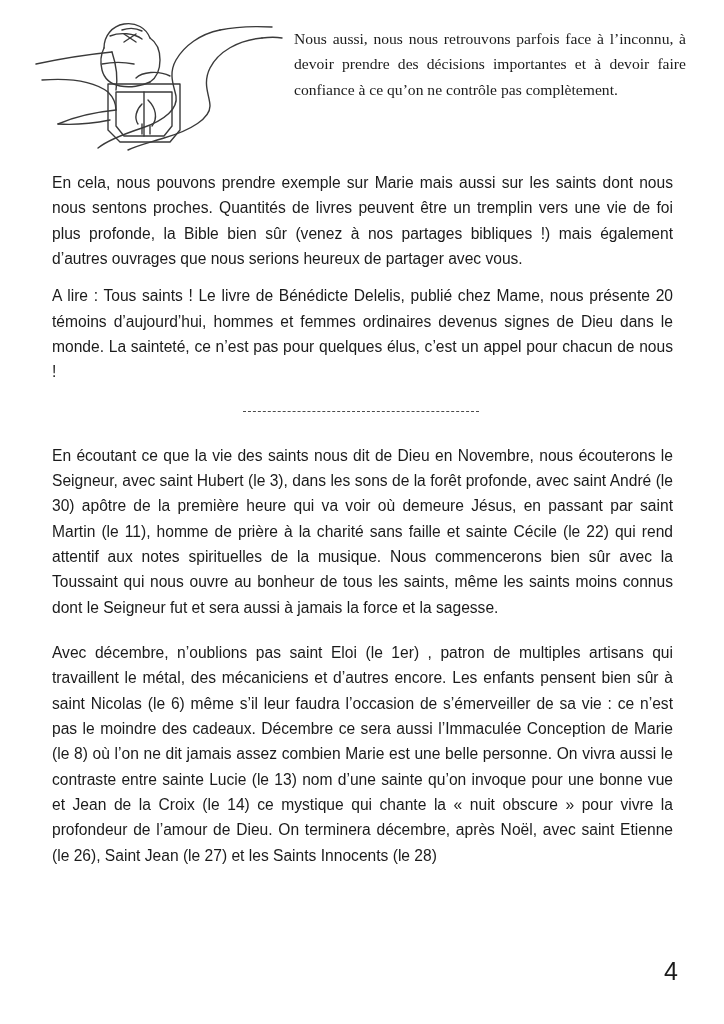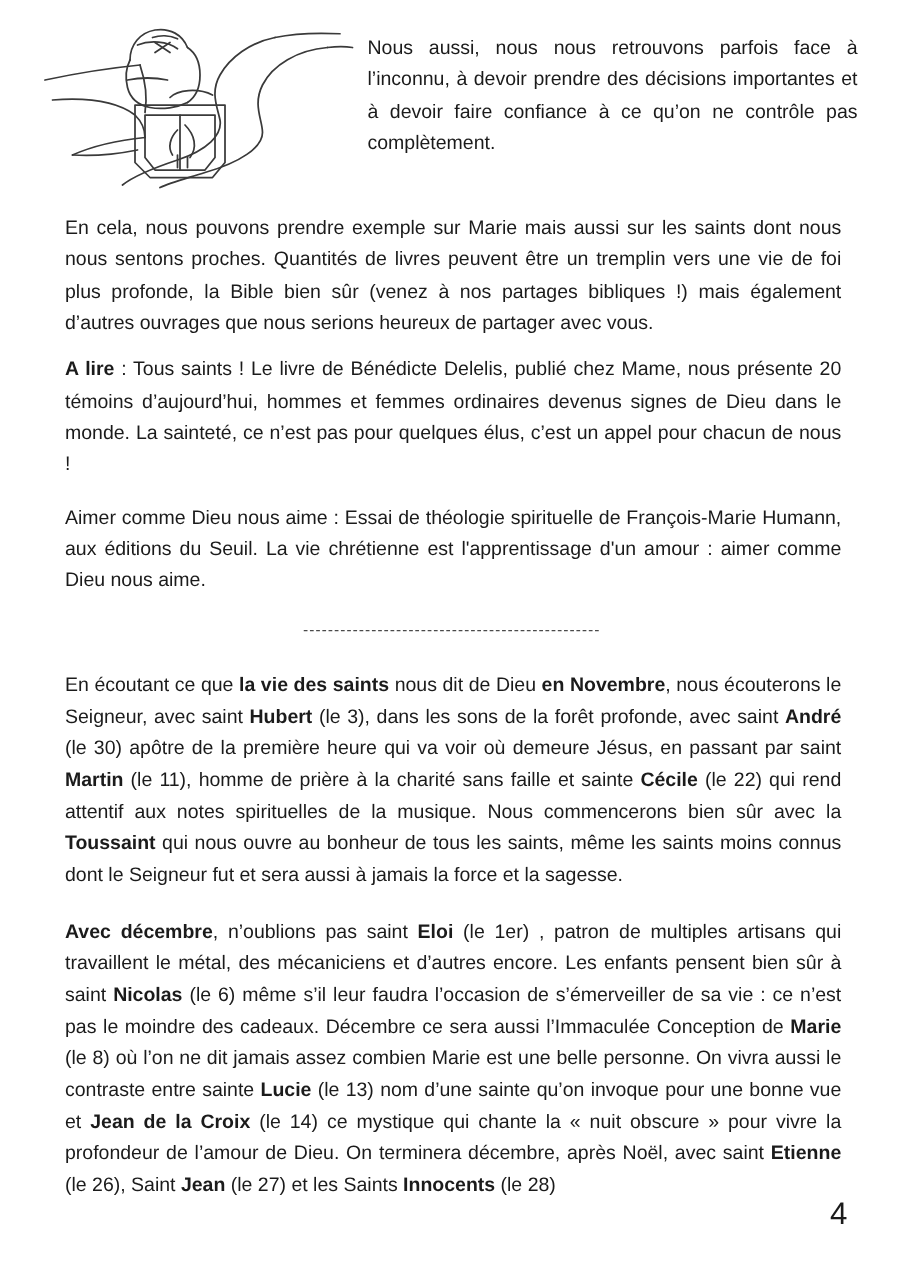--- a/index.html
+++ b/index.html
@@ -48,20 +48,21 @@
   .intro-par {
     position: absolute;
     left: 294px;
     top: 26px;
     width: 392px;
     font-size: 15.6px;
     line-height: 1.62;
     text-align: justify;
     text-justify: inter-word;
     color: #1b1b1b;
+    font-family: Liberation Serif, serif;
   }
 
   
   .body-col {
     position: absolute;
     left: 40px;
     top: 158px;
     width: 645px;
   }
 
@@ -73,21 +74,21 @@
     text-justify: inter-word;
     color: #1b1b1b;
     hyphens: none;
   }
 
   p.par.gap-sm { margin-top: 2px; }
   p.par.gap-md { margin-top: 17px; }
   p.par.gap-lg { margin-top: 20px; }
 
   b, .b {
-    font-weight: bold;
+    font-weight: normal;
   }
 
   
   .separator-wrap {
     position: relative;
     height: 34px;
   }
   .separator {
     position: absolute;
     left: 203px;
@@ -169,23 +170,20 @@
   <div class="body-col">
 
     <p class="par">
       <span>En cela, nous pouvons prendre exemple sur Marie mais aussi sur les saints dont nous nous sentons proches. Quantités de livres peuvent être un tremplin vers une vie de foi plus profonde, la Bible bien sûr (venez à nos partages bibliques !) mais également d’autres ouvrages que nous serions heureux de partager avec vous.</span>
     </p>
 
     <p class="par gap-sm">
       <b>A lire</b><span> : Tous saints ! Le livre de Bénédicte Delelis, publié chez Mame, nous présente 20 témoins d’aujourd’hui, hommes et femmes ordinaires devenus signes de Dieu dans le monde. La sainteté, ce n’est pas pour quelques élus, c’est un appel pour chacun de nous !</span>
     </p>
 
-    <p class="par gap-md">
-      <span>Aimer comme Dieu nous aime : Essai de théologie spirituelle de François-Marie Humann, aux éditions du Seuil. La vie chrétienne est l'apprentissage d'un amour : aimer comme Dieu nous aime.</span>
-    </p>
 
     <div class="separator-wrap">
       <div class="separator"></div>
     </div>
 
     <p class="par">
       <span>En écoutant ce que </span><b>la vie des saints</b><span> nous dit de Dieu </span><b>en Novembre</b><span>, nous écouterons le Seigneur, avec saint </span><b>Hubert</b><span> (le 3), dans les sons de la forêt profonde, avec saint </span><b>André</b><span> (le 30) apôtre de la première heure qui va voir où demeure Jésus, en passant par saint </span><b>Martin</b><span> (le 11), homme de prière à la charité sans faille et sainte </span><b>Cécile</b><span> (le 22) qui rend attentif aux notes spirituelles de la musique. Nous commencerons bien sûr avec la </span><b>Toussaint</b><span> qui nous ouvre au bonheur de tous les saints, même les saints moins connus dont le Seigneur fut et sera aussi à jamais la force et la sagesse.</span>
     </p>
 
     <p class="par gap-lg">

